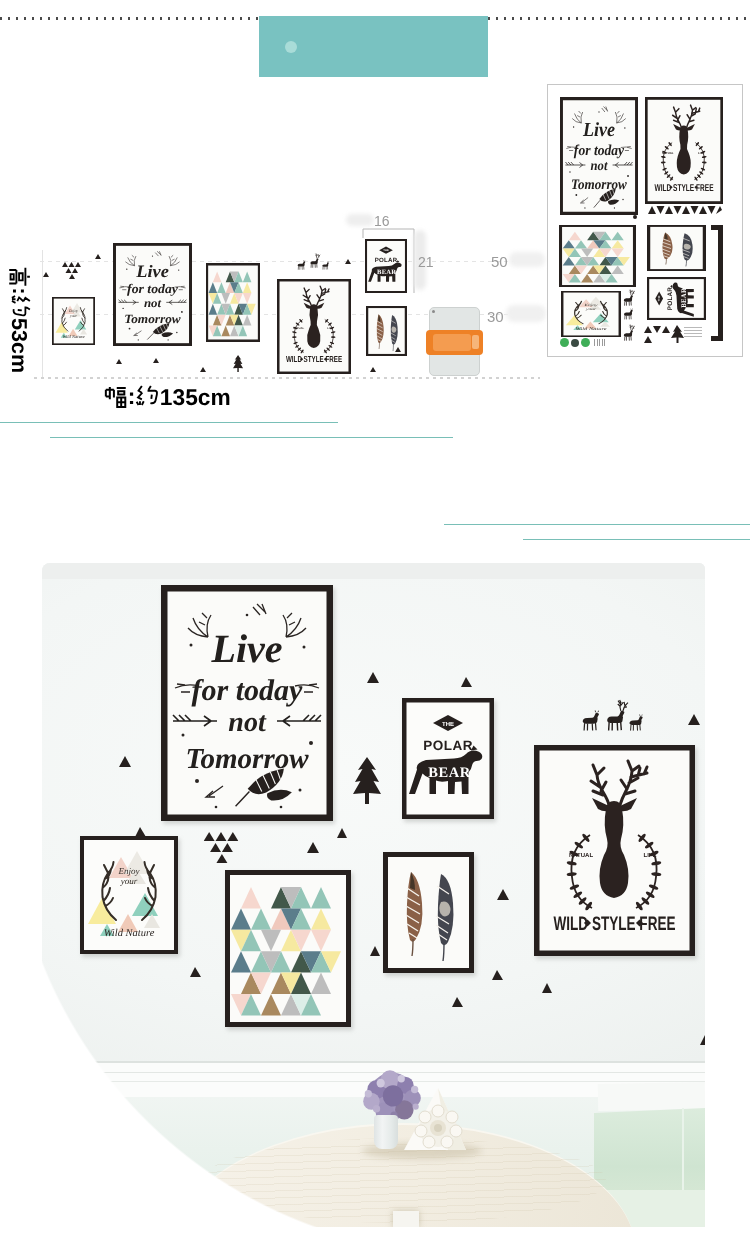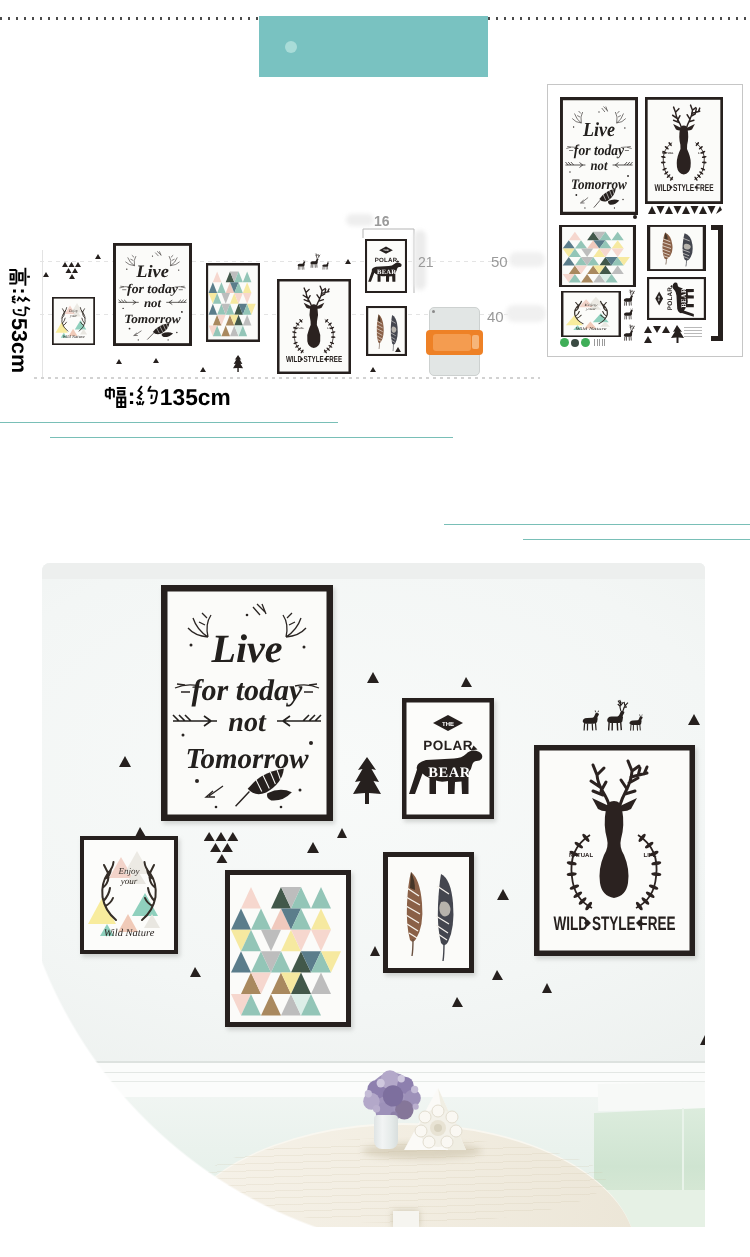--- a/index.html
+++ b/index.html
@@ -340,31 +340,31 @@
 
  <use href="#deer-s" x="255" y="12" width="14" height="10"></use>
  <use href="#deer-buck" x="267" y="5" width="16" height="15"></use>
  <use href="#deer-s" x="280" y="13" width="12" height="9"></use>
 
  <g transform="translate(193,107) scale(0.36)">
       <path d="M14 0 L23 13 L18.5 12 L26 25 L20.5 24 L28 37 L16 36 L16 47 L12 47 L12 36 L0 37 L7.5 24 L2 25 L9.5 12 L5 13 Z" fill="#26201e"></path>
     </g>
 </svg>
 
-<div class="abs" style="left:374px;top:213px;font-size:14px;color:#9a9a9a;z-index:5;font-weight:bold;">16</div>
+<div class="abs" style="left:374px;top:213px;font-size:14px;color:#9a9a9a;z-index:5;">16</div>
 
 <svg class="abs" style="left:360px;top:226px;" width="60" height="70" viewBox="0 0 60 70">
  <path d="M3 3 L54 3 M3 3 L3 12 M54 3 L54 67" stroke="#b5b5b5" stroke-width="1" fill="none"></path>
 </svg>
 
 <div class="abs" style="left:418px;top:254px;font-size:14px;color:#9a9a9a;z-index:5;">21</div>
 
 <div class="abs" style="left:491px;top:253px;font-size:15px;color:#9a9a9a;z-index:5;">50</div>
 
-<div class="abs" style="left:487px;top:308px;font-size:15px;color:#9a9a9a;z-index:5;">40</div>
+<div class="abs" style="left:487px;top:308px;font-size:15px;color:#9a9a9a;z-index:5;">30</div>
 
 <div class="abs" style="left:346px;top:214px;width:28px;height:12px;background:#eeeeee;border-radius:6px;filter:blur(2px);"></div>
 <div class="abs" style="left:414px;top:230px;width:12px;height:60px;background:#ececec;border-radius:6px;filter:blur(2px);"></div>
 <div class="abs" style="left:509px;top:252px;width:36px;height:15px;background:#f0f0f0;border-radius:7px;filter:blur(2px);"></div>
 <div class="abs" style="left:506px;top:305px;width:40px;height:17px;background:#f0f0f0;border-radius:8px;filter:blur(2px);"></div>
 
 <div class="abs" style="left:429px;top:307px;width:49px;height:67px;background:#e2e6e5;border:1px solid #cdd1d0;border-radius:5px;"></div>
 
 <div class="abs" style="left:432px;top:310px;width:3px;height:3px;border-radius:50%;background:#8a8a8a;"></div>
 

